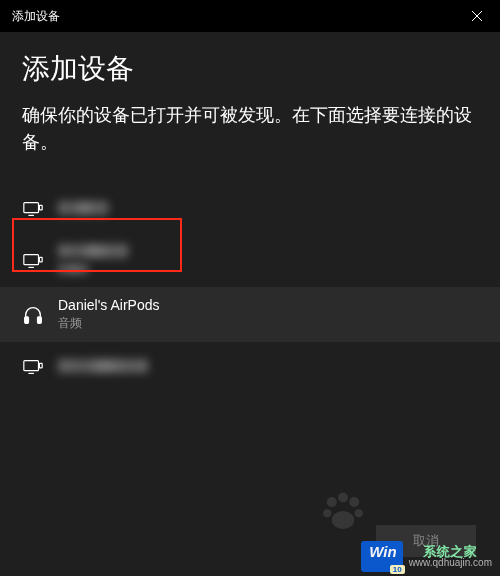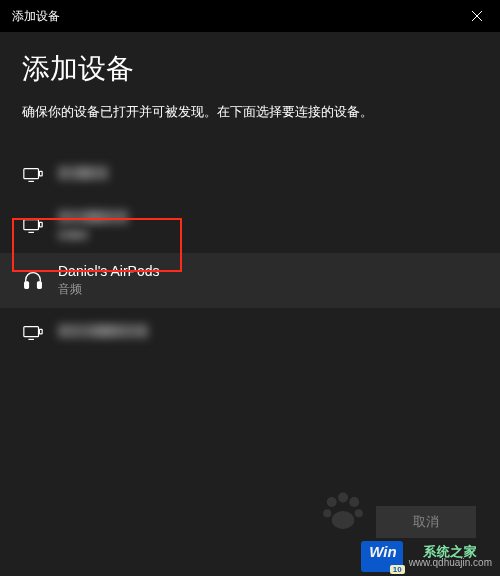--- a/index.html
+++ b/index.html
@@ -17,21 +17,21 @@
       background: #000;
     }
     .titlebar-title { font-size: 12px; color: #fff; }
     .close-btn {
       width: 46px; height: 32px; display: flex; align-items: center; justify-content: center;
       color: #fff; font-size: 12px;
     }
     .close-btn svg { width: 10px; height: 10px; }
     .content { padding: 18px 22px 0 22px; }
     .heading { font-size: 28px; font-weight: 400; margin-bottom: 14px; }
-    .instruction { font-size: 13px; color: #fff; margin-bottom: 28px; line-height: 1.5; }
+    .instruction { font-size: 18px; color: #fff; margin-bottom: 28px; line-height: 1.5; }
     .device-list { margin: 0 -22px; }
     .device-item {
       display: flex; align-items: center;
       padding: 10px 22px;
       min-height: 50px;
       gap: 14px;
     }
     .device-item.selected { background: #2b2b2b; }
     .device-icon {
       width: 22px; height: 22px; flex-shrink: 0;
@@ -81,21 +81,21 @@
     .watermark-paw {
       position: absolute;
       right: 130px; bottom: 34px;
       opacity: 0.10;
       color: #fff;
     }
     .watermark-paw svg { width: 54px; height: 54px; }
     .footer-btn-area {
       position: absolute; left: 0; right: 0; bottom: 0;
       height: 70px;
-      display: flex; justify-content: flex-end; align-items: flex-start;
+      display: flex; justify-content: flex-end; align-items: center;
       padding: 0 24px;
     }
     .footer-btn {
       min-width: 100px; height: 32px;
       background: #333; color: #888;
       border: none; font-size: 13px;
       display: flex; align-items: center; justify-content: center;
     }
   </style>
 </head>

